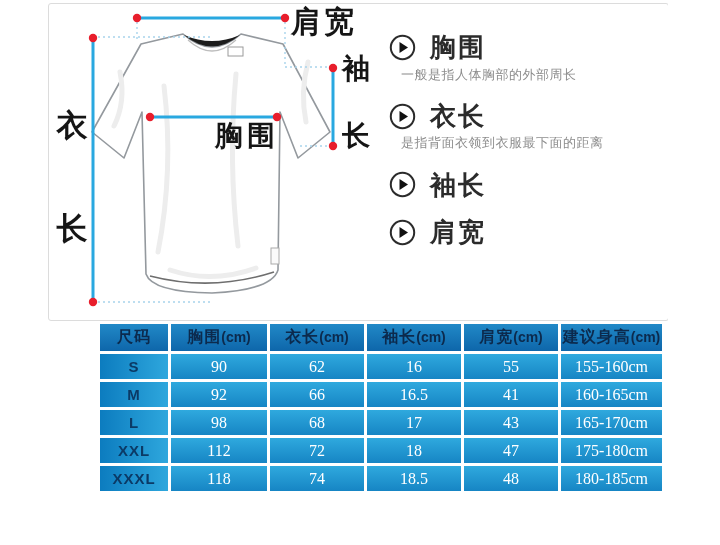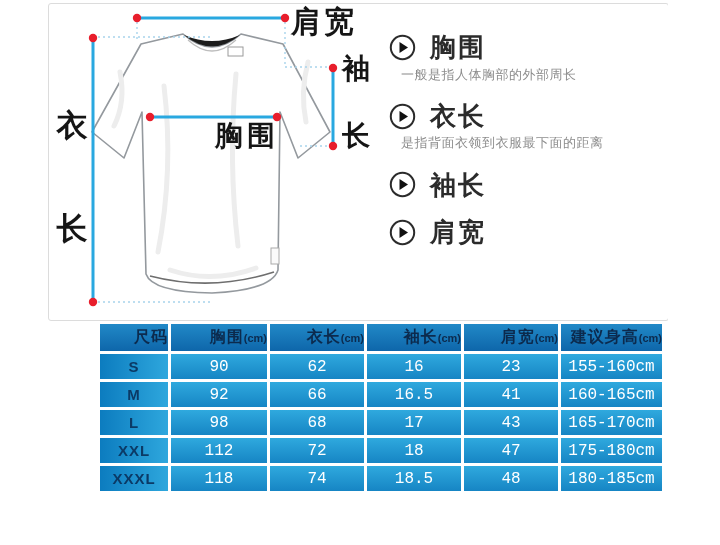--- a/index.html
+++ b/index.html
@@ -35,29 +35,29 @@
   .gloss-term{ margin-left:14px; font-size:26px; font-weight:bold; color:#2b2b2b; letter-spacing:2px; line-height:1.1; }
   .gloss-desc{ margin:5px 0 0 12px; font-size:13px; color:#8d8d8d; letter-spacing:0.5px; line-height:1.25; }
 
   
   .size-table{
     position:absolute; left:97px; top:321px;
     border-collapse:separate; border-spacing:3px; table-layout:fixed;
     background:transparent;
   }
   .size-table th{
-    height:27px; padding:0; text-align:right; vertical-align:middle;
+    height:27px; padding:0; text-align:center; vertical-align:middle;
     background:linear-gradient(180deg,#2189c7 0%,#0e66aa 100%);
     color:#0c2a4d; font-size:16px; font-weight:bold; letter-spacing:1px;
   }
-  .size-table th .unit{ font-size:11px; font-weight:bold; letter-spacing:0; }
+  .size-table th .unit{ font-size:14px; font-weight:bold; letter-spacing:0; }
   .size-table td{
     height:25px; padding:0; text-align:center; vertical-align:middle;
     background:linear-gradient(180deg,#2fa9de 0%,#1685c4 100%);
-    color:#ffffff; font-family:Liberation Mono, monospace;
+    color:#ffffff; font-family:Liberation Serif, serif;
     font-size:16px; font-weight:normal;
   }
   .size-table td.size-cell{
     background:linear-gradient(90deg,#0c7cbf 0%,#2ea7dd 100%);
     color:#0b3a66; font-family:"Liberation Sans","DejaVu Sans",sans-serif;
     font-size:15px; font-weight:bold; letter-spacing:1px;
   }
   
   .footnote{ position:absolute; left:7px; top:527px; font-size:13px; font-weight:bold; color:#000; letter-spacing:0.5px; white-space:nowrap; }
 </style>
@@ -186,21 +186,21 @@
         <th><span>肩宽</span><span class="unit">(cm)</span></th>
         <th><span>建议身高</span><span class="unit">(cm)</span></th>
       </tr>
     </thead>
     <tbody>
       <tr>
         <td class="size-cell">S</td>
         <td>90</td>
         <td>62</td>
         <td>16</td>
-        <td>23</td>
+        <td>55</td>
         <td>155-160cm</td>
       </tr>
       <tr>
         <td class="size-cell">M</td>
         <td>92</td>
         <td>66</td>
         <td>16.5</td>
         <td>41</td>
         <td>160-165cm</td>
       </tr>

